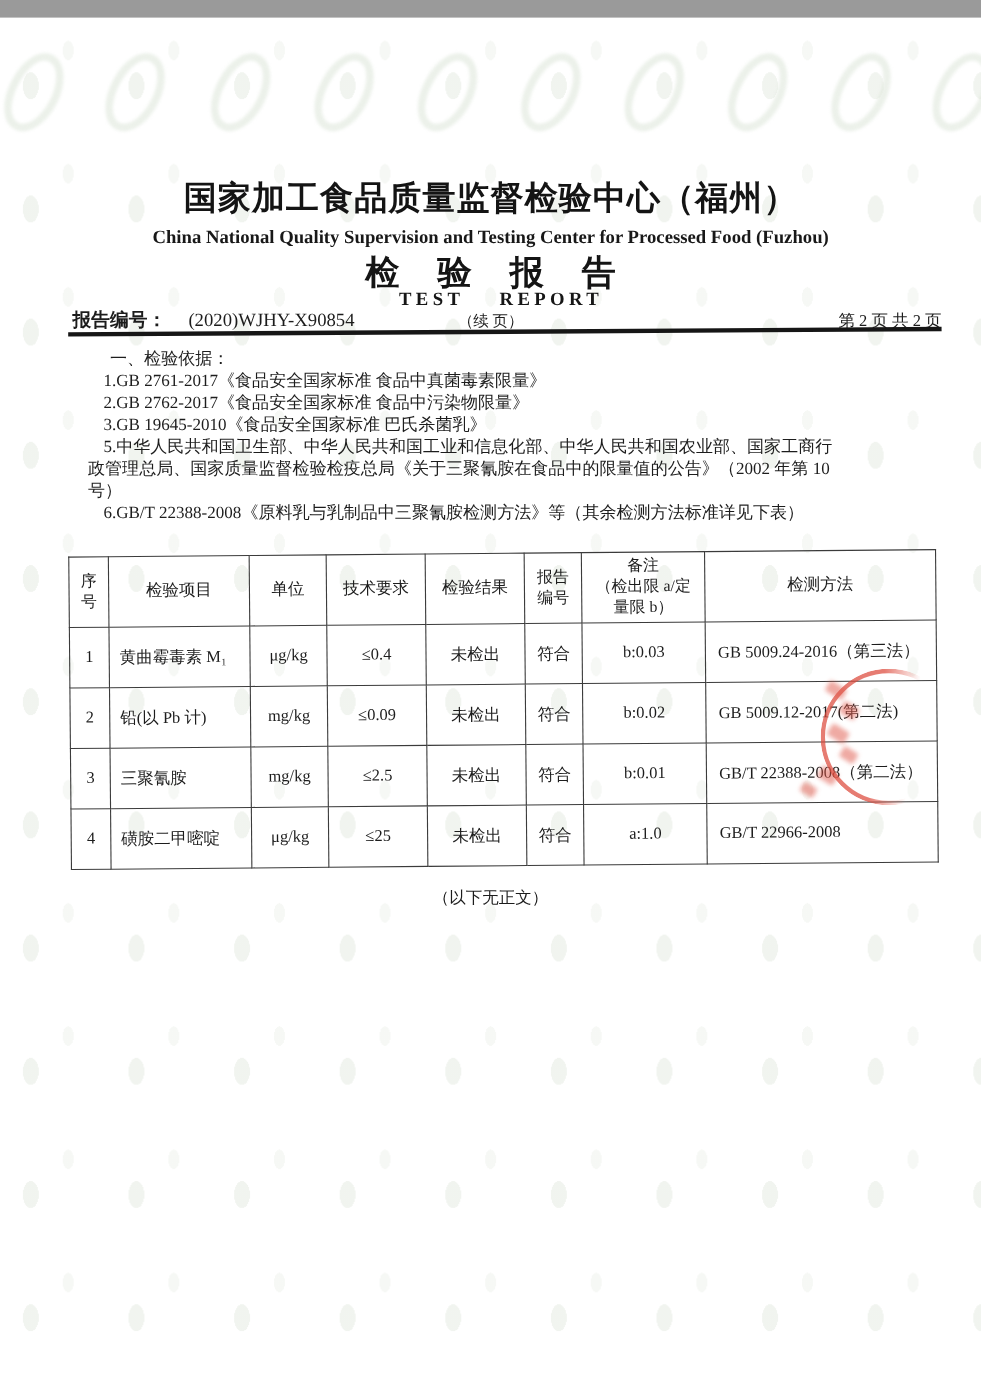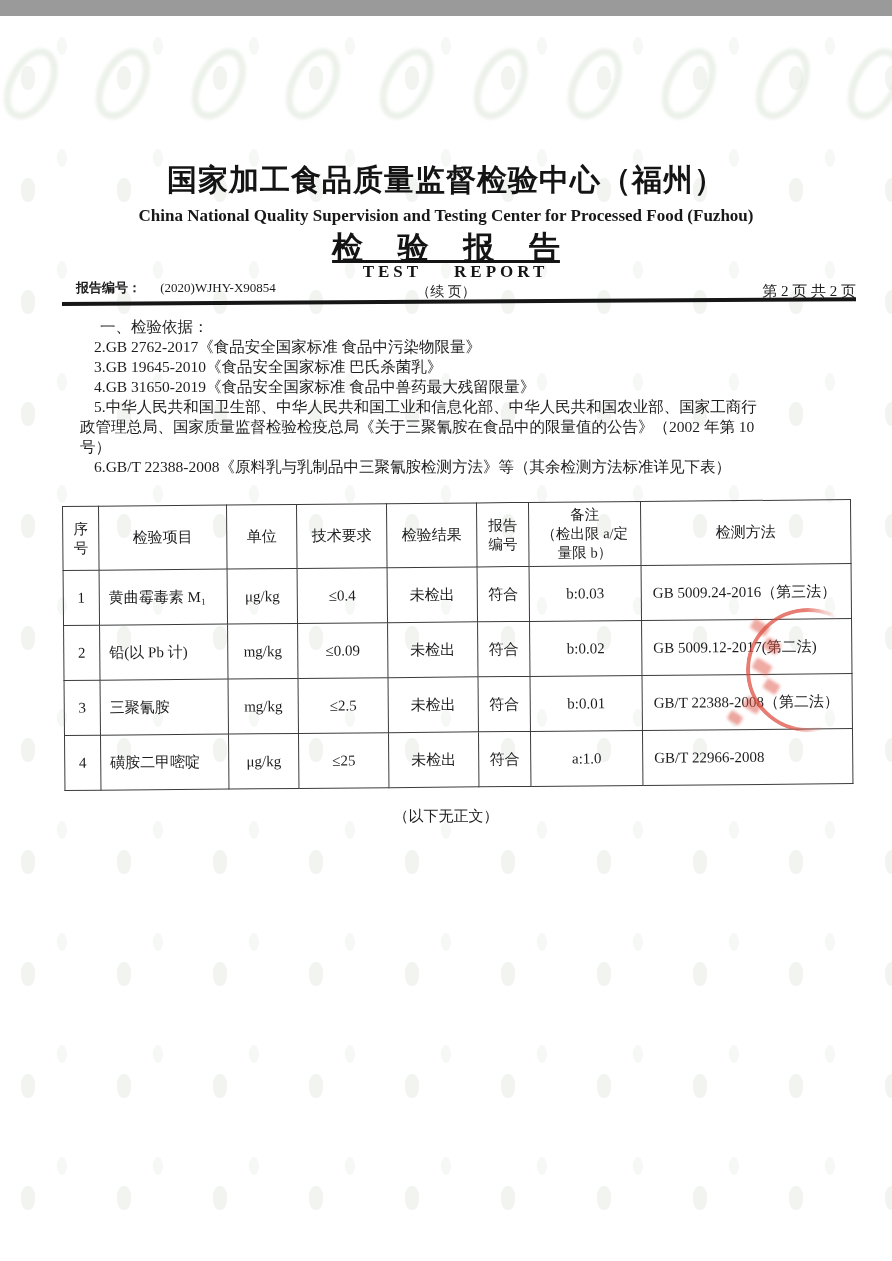--- a/index.html
+++ b/index.html
@@ -26,30 +26,29 @@
     font-family:"Liberation Sans","DejaVu Sans",sans-serif;
   }
   .title-en {
     position:absolute; top:190px; left:0; right:0; text-align:center;
     font-size:17px; font-weight:700; color:#181818;
   }
   .rpt-cn {
     position:absolute; top:211px; left:0; right:0; text-align:center;
     font-size:31px; font-weight:700; word-spacing:26px; color:#141414;
     font-family:"Liberation Sans","DejaVu Sans",sans-serif;
-    text-decoration:underline;
   }
   .rpt-en {
     position:absolute; top:246px; left:0; right:0; text-align:center;
     font-size:17px; font-weight:700; letter-spacing:4px; word-spacing:24px; color:#161616;padding-left:19px;
   }
   .cont-note {
     position:absolute; top:267px; left:0; right:0; text-align:center; font-size:14px;
   }
-  .rpt-no { position:absolute; top:263px; left:76px; font-size:13px; }
+  .rpt-no { position:absolute; top:263px; left:66px; font-size:17px; }
   .rpt-no .lbl { margin-right:16px; font-weight:600; }
   .page-ind { position:absolute; top:266px; right:36px; font-size:15px; }
   .rule {
     position:absolute; top:286px; left:62px; width:794px; height:4px;
     background:#161616; transform:rotate(-0.35deg); transform-origin:0 0;
   }
   .body-text {
     position:absolute; top:301px; left:80px; width:745px;
     font-size:15.5px; line-height:20px; color:#1d1d1d;
   }
@@ -119,23 +118,23 @@
   <div class="rpt-no">
     <span class="lbl">报告编号：</span>
     <span>(2020)WJHY-X90854</span>
   </div>
   <div class="page-ind">第 2 页  共 2 页</div>
 
   <div class="rule"></div>
 
   <div class="body-text">
     <div class="ln ln-head">一、检验依据：</div>
+    <div class="ln ln-item">1.GB 2761-2017《食品安全国家标准 食品中真菌毒素限量》</div>
     <div class="ln ln-item">2.GB 2762-2017《食品安全国家标准 食品中污染物限量》</div>
     <div class="ln ln-item">3.GB 19645-2010《食品安全国家标准 巴氏杀菌乳》</div>
-    <div class="ln ln-item">4.GB 31650-2019《食品安全国家标准 食品中兽药最大残留限量》</div>
     <div class="ln ln-item">5.中华人民共和国卫生部、中华人民共和国工业和信息化部、中华人民共和国农业部、国家工商行</div>
     <div class="ln ln-cont">政管理总局、国家质量监督检验检疫总局《关于三聚氰胺在食品中的限量值的公告》（2002 年第 10</div>
     <div class="ln ln-cont">号）</div>
     <div class="ln ln-item">6.GB/T 22388-2008《原料乳与乳制品中三聚氰胺检测方法》等（其余检测方法标准详见下表）</div>
   </div>
 
   <div class="tbl-wrap">
     <table>
       <colgroup>
         <col style="width:36px">

